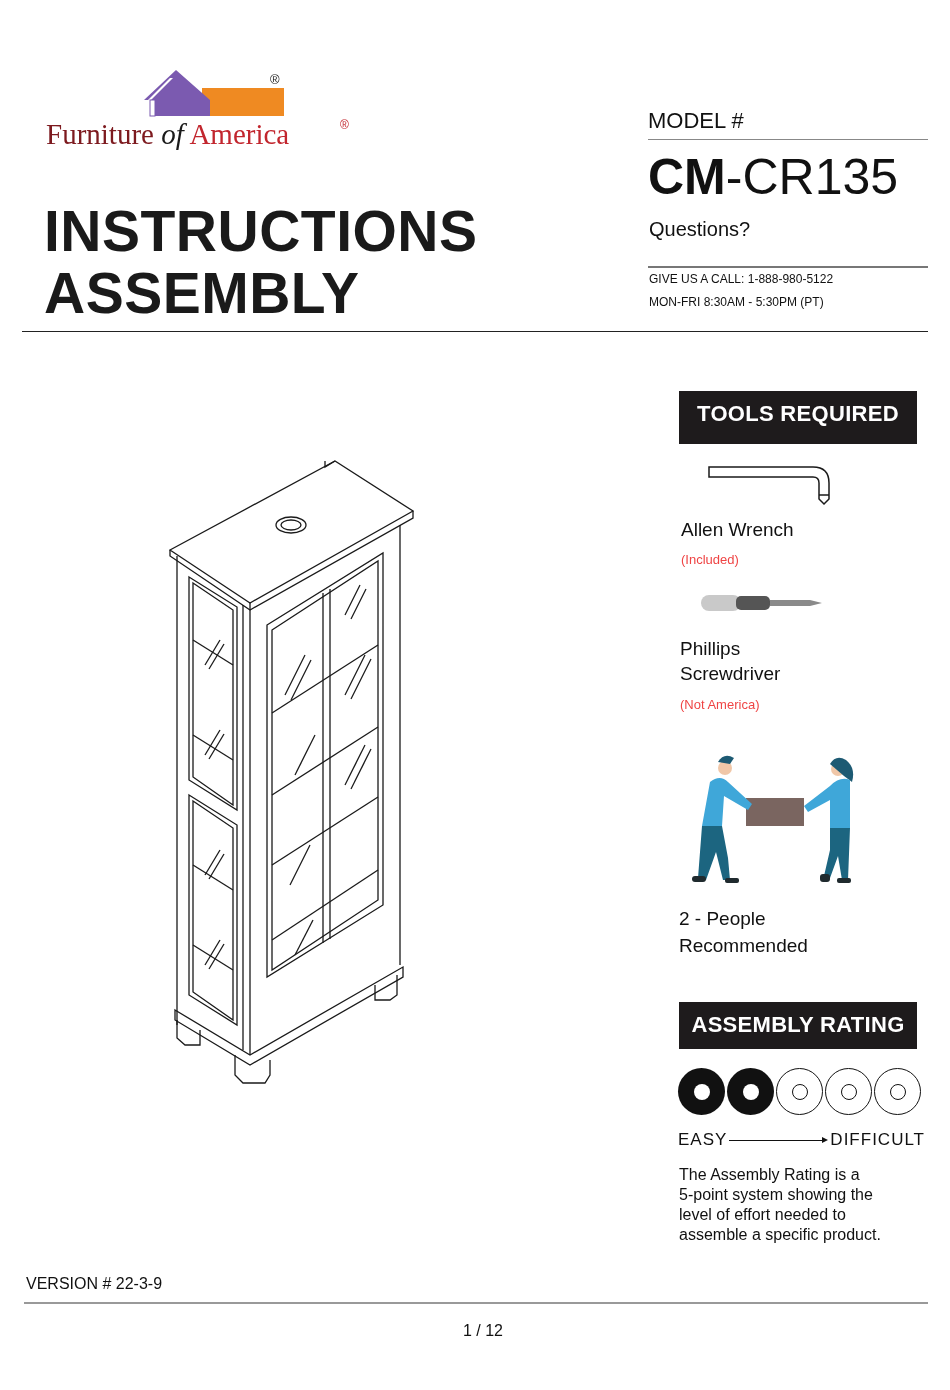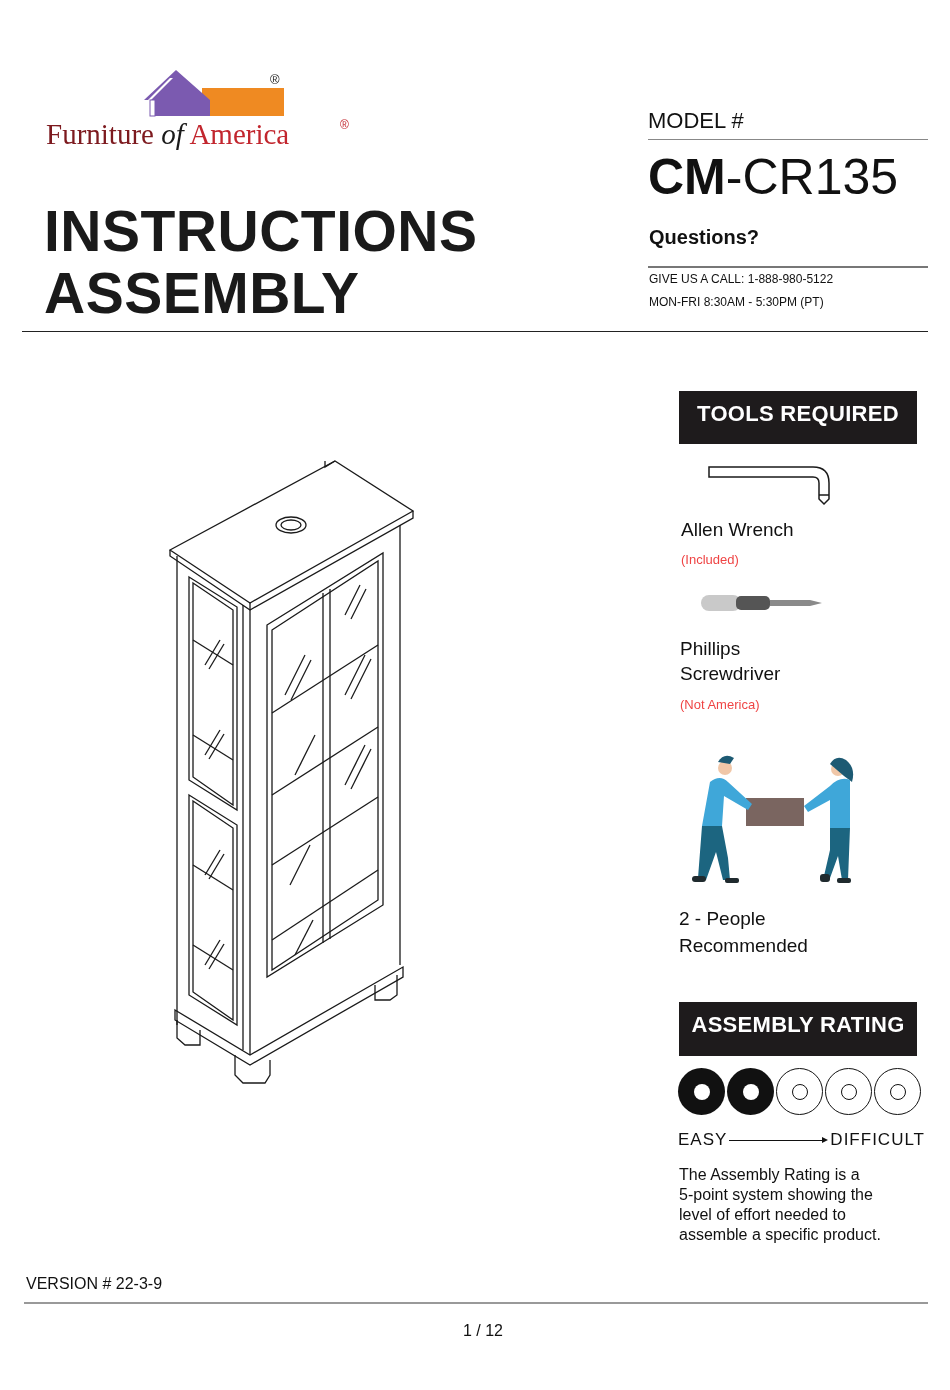--- a/index.html
+++ b/index.html
@@ -15,21 +15,21 @@
   .logo-reg2 { left:340px; top:118px; font-size:12px; color:#c2262e; }
 
   
   .title { left:44px; top:200px; font-size:57px; font-weight:bold; line-height:62px; color:#1a1a1a; letter-spacing:0.5px; }
 
   
   .model-label { left:648px; top:108px; font-size:22px; color:#111; }
   .rule { background:#777; height:2px; }
   .model-num { left:648px; top:148px; font-size:50px; color:#111; white-space:nowrap; }
   .model-num b { font-weight:bold;margin-top:48px; }
-  .questions { left:649px; top:226px; font-size:20px; font-weight:bold; }
+  .questions { left:649px; top:218px; font-size:20px; font-weight:normal; }
   .contact { left:649px; top:268px; font-size:12px; line-height:23px; white-space:nowrap; }
 
   
   .section-head { background:#1e1b1c; color:#fff; font-weight:bold; font-size:22px; text-align:center; letter-spacing:0.3px; }
 
   .tool-label { font-size:19px; color:#111; line-height:25px; }
   .tool-sub { font-size:13px; color:#ef4444; }
 
   .rating-row { left:678px; top:1068px; display:flex; gap:2px; }
   .disc { width:47px; height:47px; border-radius:50%; box-sizing:border-box; display:flex; align-items:center; justify-content:center; }
@@ -180,21 +180,21 @@
   <path d="M170,28 Q160,24 150,34 L124,54 L128,60 L150,48 L150,76 L170,76 Z" fill="#3fa7d9"></path>
   <path d="M150,76 L170,76 L168,128 L162,128 L158,104 L150,126 L144,124 L150,98 Z" fill="#1c6580"></path>
   <rect x="140" y="122" width="10" height="8" rx="3" fill="#1f2a2e"></rect>
   <rect x="157" y="126" width="14" height="5" rx="2" fill="#1f2a2e"></rect>
 </svg>
 <div class="abs tool-label" style="left:679px; top:905px; line-height:27px;">
   <div>2 - People</div>
   <div>Recommended</div>
 </div>
 
-<div class="abs section-head" style="left:679px; top:1002px; width:238px; height:54px; line-height:46px;">ASSEMBLY RATING</div>
+<div class="abs section-head" style="left:679px; top:1002px; width:238px; height:47px; line-height:46px;">ASSEMBLY RATING</div>
 
 <div class="abs rating-row">
   <div class="disc filled">
       <div class="hole"></div>
     </div>
   <div class="disc filled">
       <div class="hole"></div>
     </div>
   <div class="disc empty">
       <div class="hole"></div>

